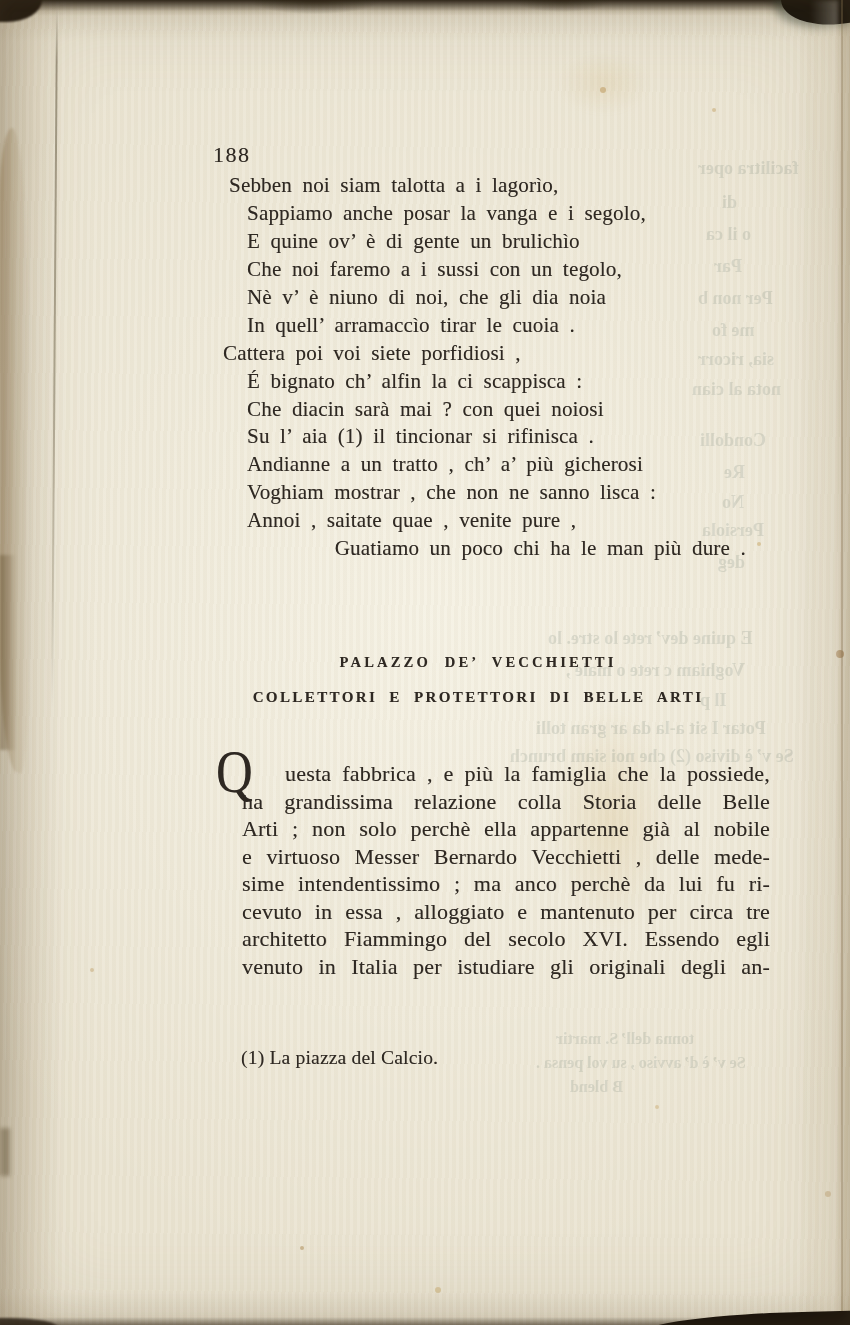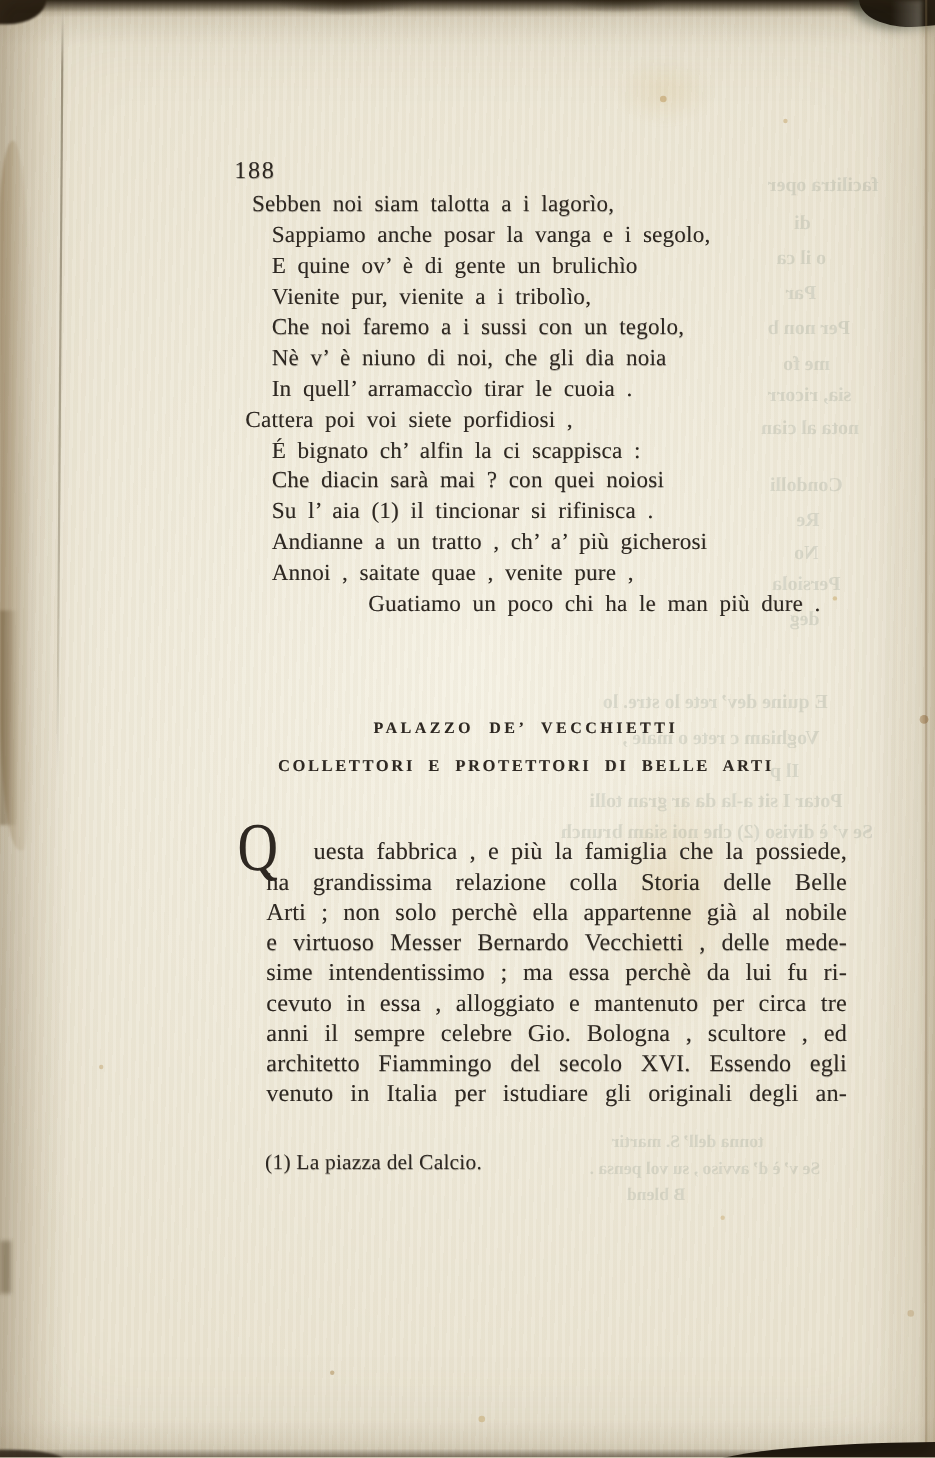--- a/index.html
+++ b/index.html
@@ -96,45 +96,44 @@
       <span class="ghost" style="left: 536px; top: 1054px; font-size: 16px;">Se v’ è d’ avviso , su vol pensa .</span>
       <span class="ghost" style="left: 570px; top: 1078px; font-size: 16px;">B blend</span>
     </div>
 
   <div class="layer ink page-number">188</div>
 
   <div class="layer ink poem">
       <div class="poem-line" style="padding-left: 15px;">Sebben noi siam talotta a i lagorìo,</div>
       <div class="poem-line" style="padding-left: 33px;">Sappiamo anche posar la vanga e i segolo,</div>
       <div class="poem-line" style="padding-left: 33px;">E quine ov’ è di gente un brulichìo</div>
-      <div class="poem-line" style="padding-left: 33px;">Vienite pur, vienite a i tribolìo,</div>
       <div class="poem-line" style="padding-left: 33px;">Che noi faremo a i sussi con un tegolo,</div>
       <div class="poem-line" style="padding-left: 33px;">Nè v’ è niuno di noi, che gli dia noia</div>
       <div class="poem-line" style="padding-left: 33px;">In quell’ arramaccìo tirar le cuoia .</div>
       <div class="poem-line" style="padding-left: 9px;">Cattera poi voi siete porfidiosi ,</div>
       <div class="poem-line" style="padding-left: 33px;">É bignato ch’ alfin la ci scappisca :</div>
       <div class="poem-line" style="padding-left: 33px;">Che diacin sarà mai ? con quei noiosi</div>
       <div class="poem-line" style="padding-left: 33px;">Su l’ aia (1) il tincionar si rifinisca .</div>
       <div class="poem-line" style="padding-left: 33px;">Andianne a un tratto , ch’ a’ più gicherosi</div>
+      <div class="poem-line" style="padding-left: 33px;">Voghiam mostrar , che non ne sanno lisca :</div>
       <div class="poem-line" style="padding-left: 33px; font-family: Liberation Serif, serif;">Annoi , saitate quae , venite pure ,</div>
       <div class="poem-line" style="padding-left: 33px; text-align: right;">Guatiamo un poco chi ha le man più dure .</div>
     </div>
 
   <div class="layer ink heading-1">PALAZZO DE’ VECCHIETTI</div>
   <div class="layer ink heading-2">COLLETTORI E PROTETTORI DI BELLE ARTI</div>
 
   <div class="layer ink drop-cap">Q</div>
   <div class="layer ink prose">
       <div class="prose-line first">uesta fabbrica , e più la famiglia che la possiede,</div>
       <div class="prose-line">ha grandissima relazione colla Storia delle Belle</div>
       <div class="prose-line">Arti ; non solo perchè ella appartenne già al nobile</div>
       <div class="prose-line">e virtuoso Messer Bernardo Vecchietti , delle mede-</div>
-      <div class="prose-line">sime intendentissimo ; ma essa perchè da lui fu ri-</div>
+      <div class="prose-line">sime intendentissimo ; ma anco perchè da lui fu ri-</div>
       <div class="prose-line">cevuto in essa , alloggiato e mantenuto per circa tre</div>
-      <div class="prose-line">anni il sempre celebre Gio. Bologna , scultore , ed</div>
       <div class="prose-line">architetto Fiammingo del secolo XVI. Essendo egli</div>
       <div class="prose-line">venuto in Italia per istudiare gli originali degli an-</div>
     </div>
 
   <div class="layer ink footnote">(1) La piazza del Calcio.</div>
 
   <div class="layer edge-top"></div>
   <div class="layer edge-top-bump1"></div>
   <div class="layer edge-top-bump2"></div>
   <div class="layer corner-tl"></div>

